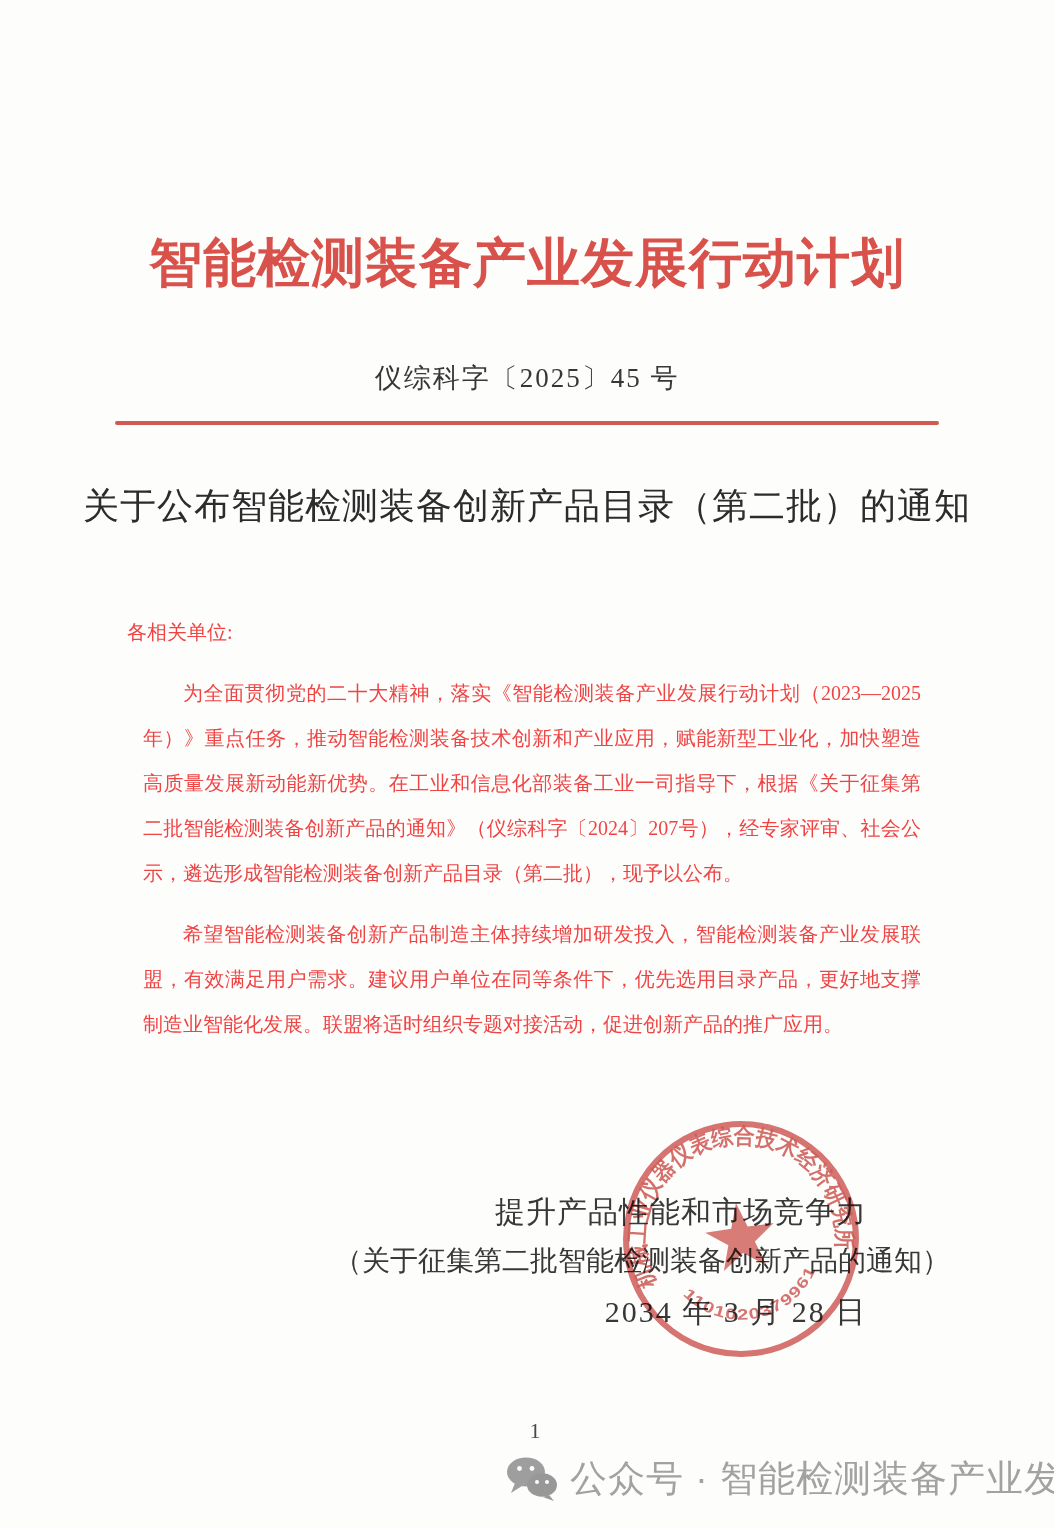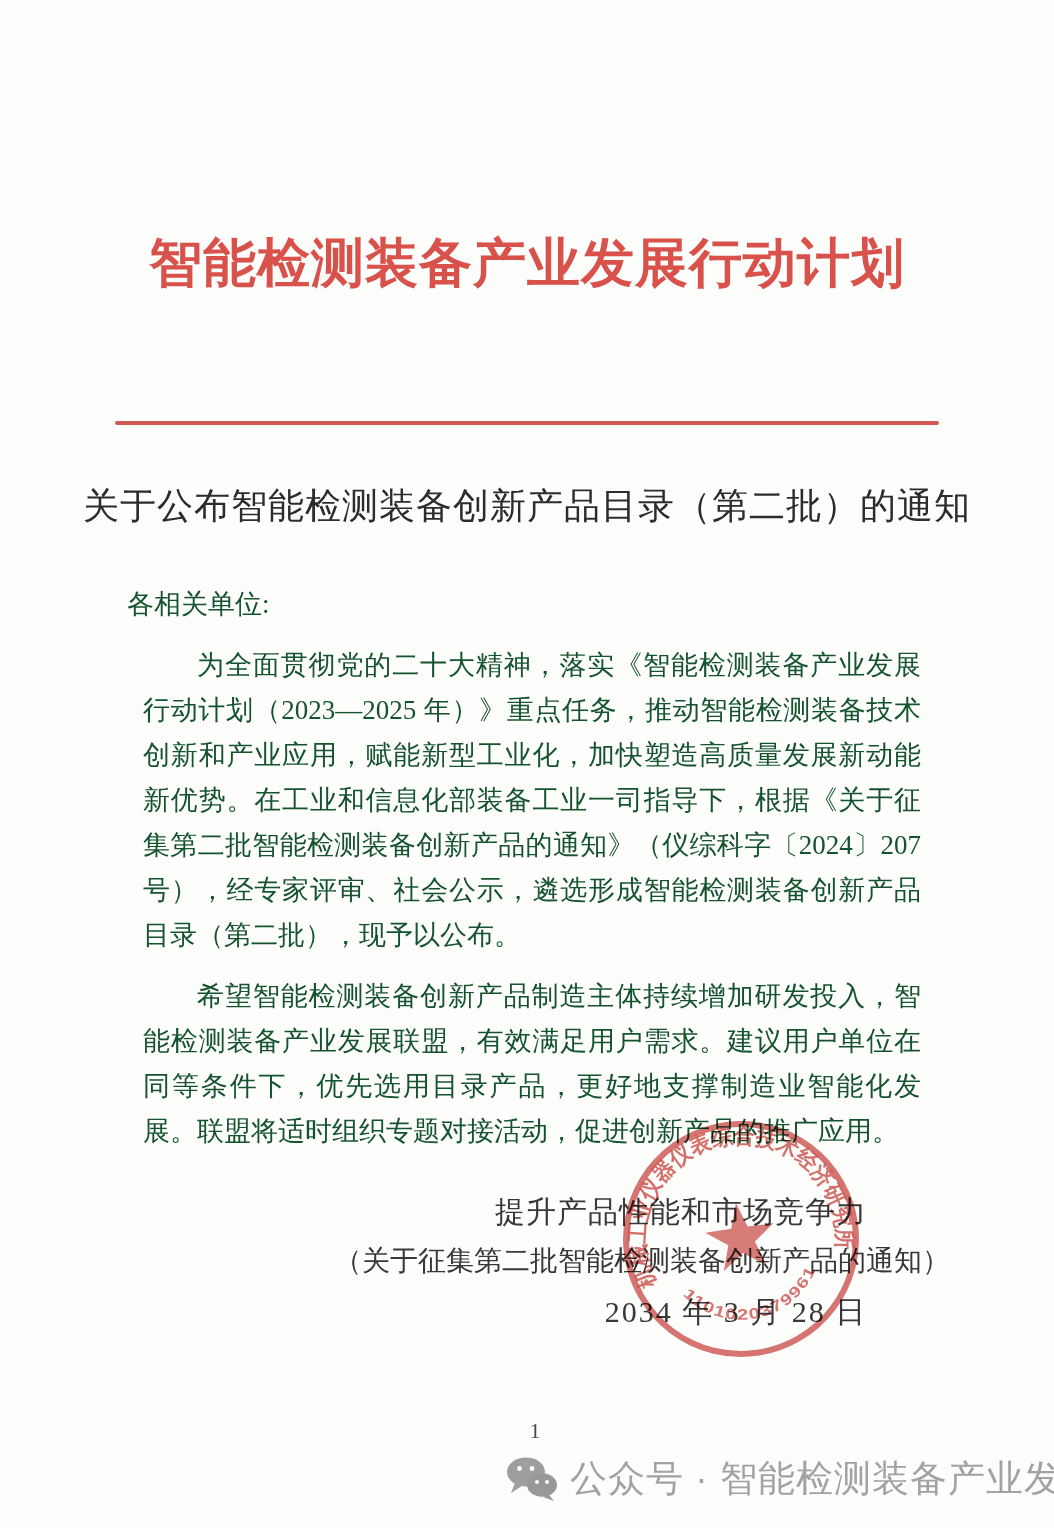--- a/index.html
+++ b/index.html
@@ -37,23 +37,23 @@
     width:824px;height:4px;
     background:#d05a52;border-radius:2px;
   }
   .doc-title{
     position:absolute;top:482px;left:0;width:100%;
     text-align:center;
     font-size:36px;font-weight:normal;color:#2c2c2c;
     letter-spacing:1px;
   }
   .body-text{
-    position:absolute;top:582px;left:127px;width:810px;
-    font-size:27px;line-height:45px;
-    color:#14532d;
+    position:absolute;top:610px;left:127px;width:810px;
+    font-size:20px;line-height:45px;
+    color:#ef4444;
     text-align:justify;
     text-justify:inter-character;
   }
   .body-text .salutation{margin:0;text-indent:0;}
   .body-text p.para{margin:16px;text-indent:2em;}
   .sig-line{position:absolute;color:#383838;white-space:nowrap;}
   .sig-org{top:1192px;left:381px;width:600px;text-align:center;font-size:30px;letter-spacing:1px;}
   .sig-note{top:1242px;left:334px;width:600px;text-align:center;font-size:28px;}
   .sig-date{top:1292px;left:436px;width:600px;text-align:center;font-size:30px;letter-spacing:2px;}
   .seal{
@@ -77,20 +77,21 @@
   }
   .footer-bar .wx-icon{flex:0 0 auto;display:block;}
 </style>
 </head>
 <body>
 
 <div class="page">
 
   <div class="hdr2">智能检测装备产业发展行动计划</div>
 
+  <div class="docnum">仪综科字〔2025〕45 号</div>
 
   <div class="red-rule"></div>
 
   <div class="doc-title">关于公布智能检测装备创新产品目录（第二批）的通知</div>
 
   <div class="body-text">
     <p class="salutation">各相关单位:</p>
     <p class="para">为全面贯彻党的二十大精神，落实《智能检测装备产业发展行动计划（2023—2025 年）》重点任务，推动智能检测装备技术创新和产业应用，赋能新型工业化，加快塑造高质量发展新动能新优势。在工业和信息化部装备工业一司指导下，根据《关于征集第二批智能检测装备创新产品的通知》（仪综科字〔2024〕207号），经专家评审、社会公示，遴选形成智能检测装备创新产品目录（第二批），现予以公布。</p>
     <p class="para">希望智能检测装备创新产品制造主体持续增加研发投入，智能检测装备产业发展联盟，有效满足用户需求。建议用户单位在同等条件下，优先选用目录产品，更好地支撑制造业智能化发展。联盟将适时组织专题对接活动，促进创新产品的推广应用。</p>
   </div>

